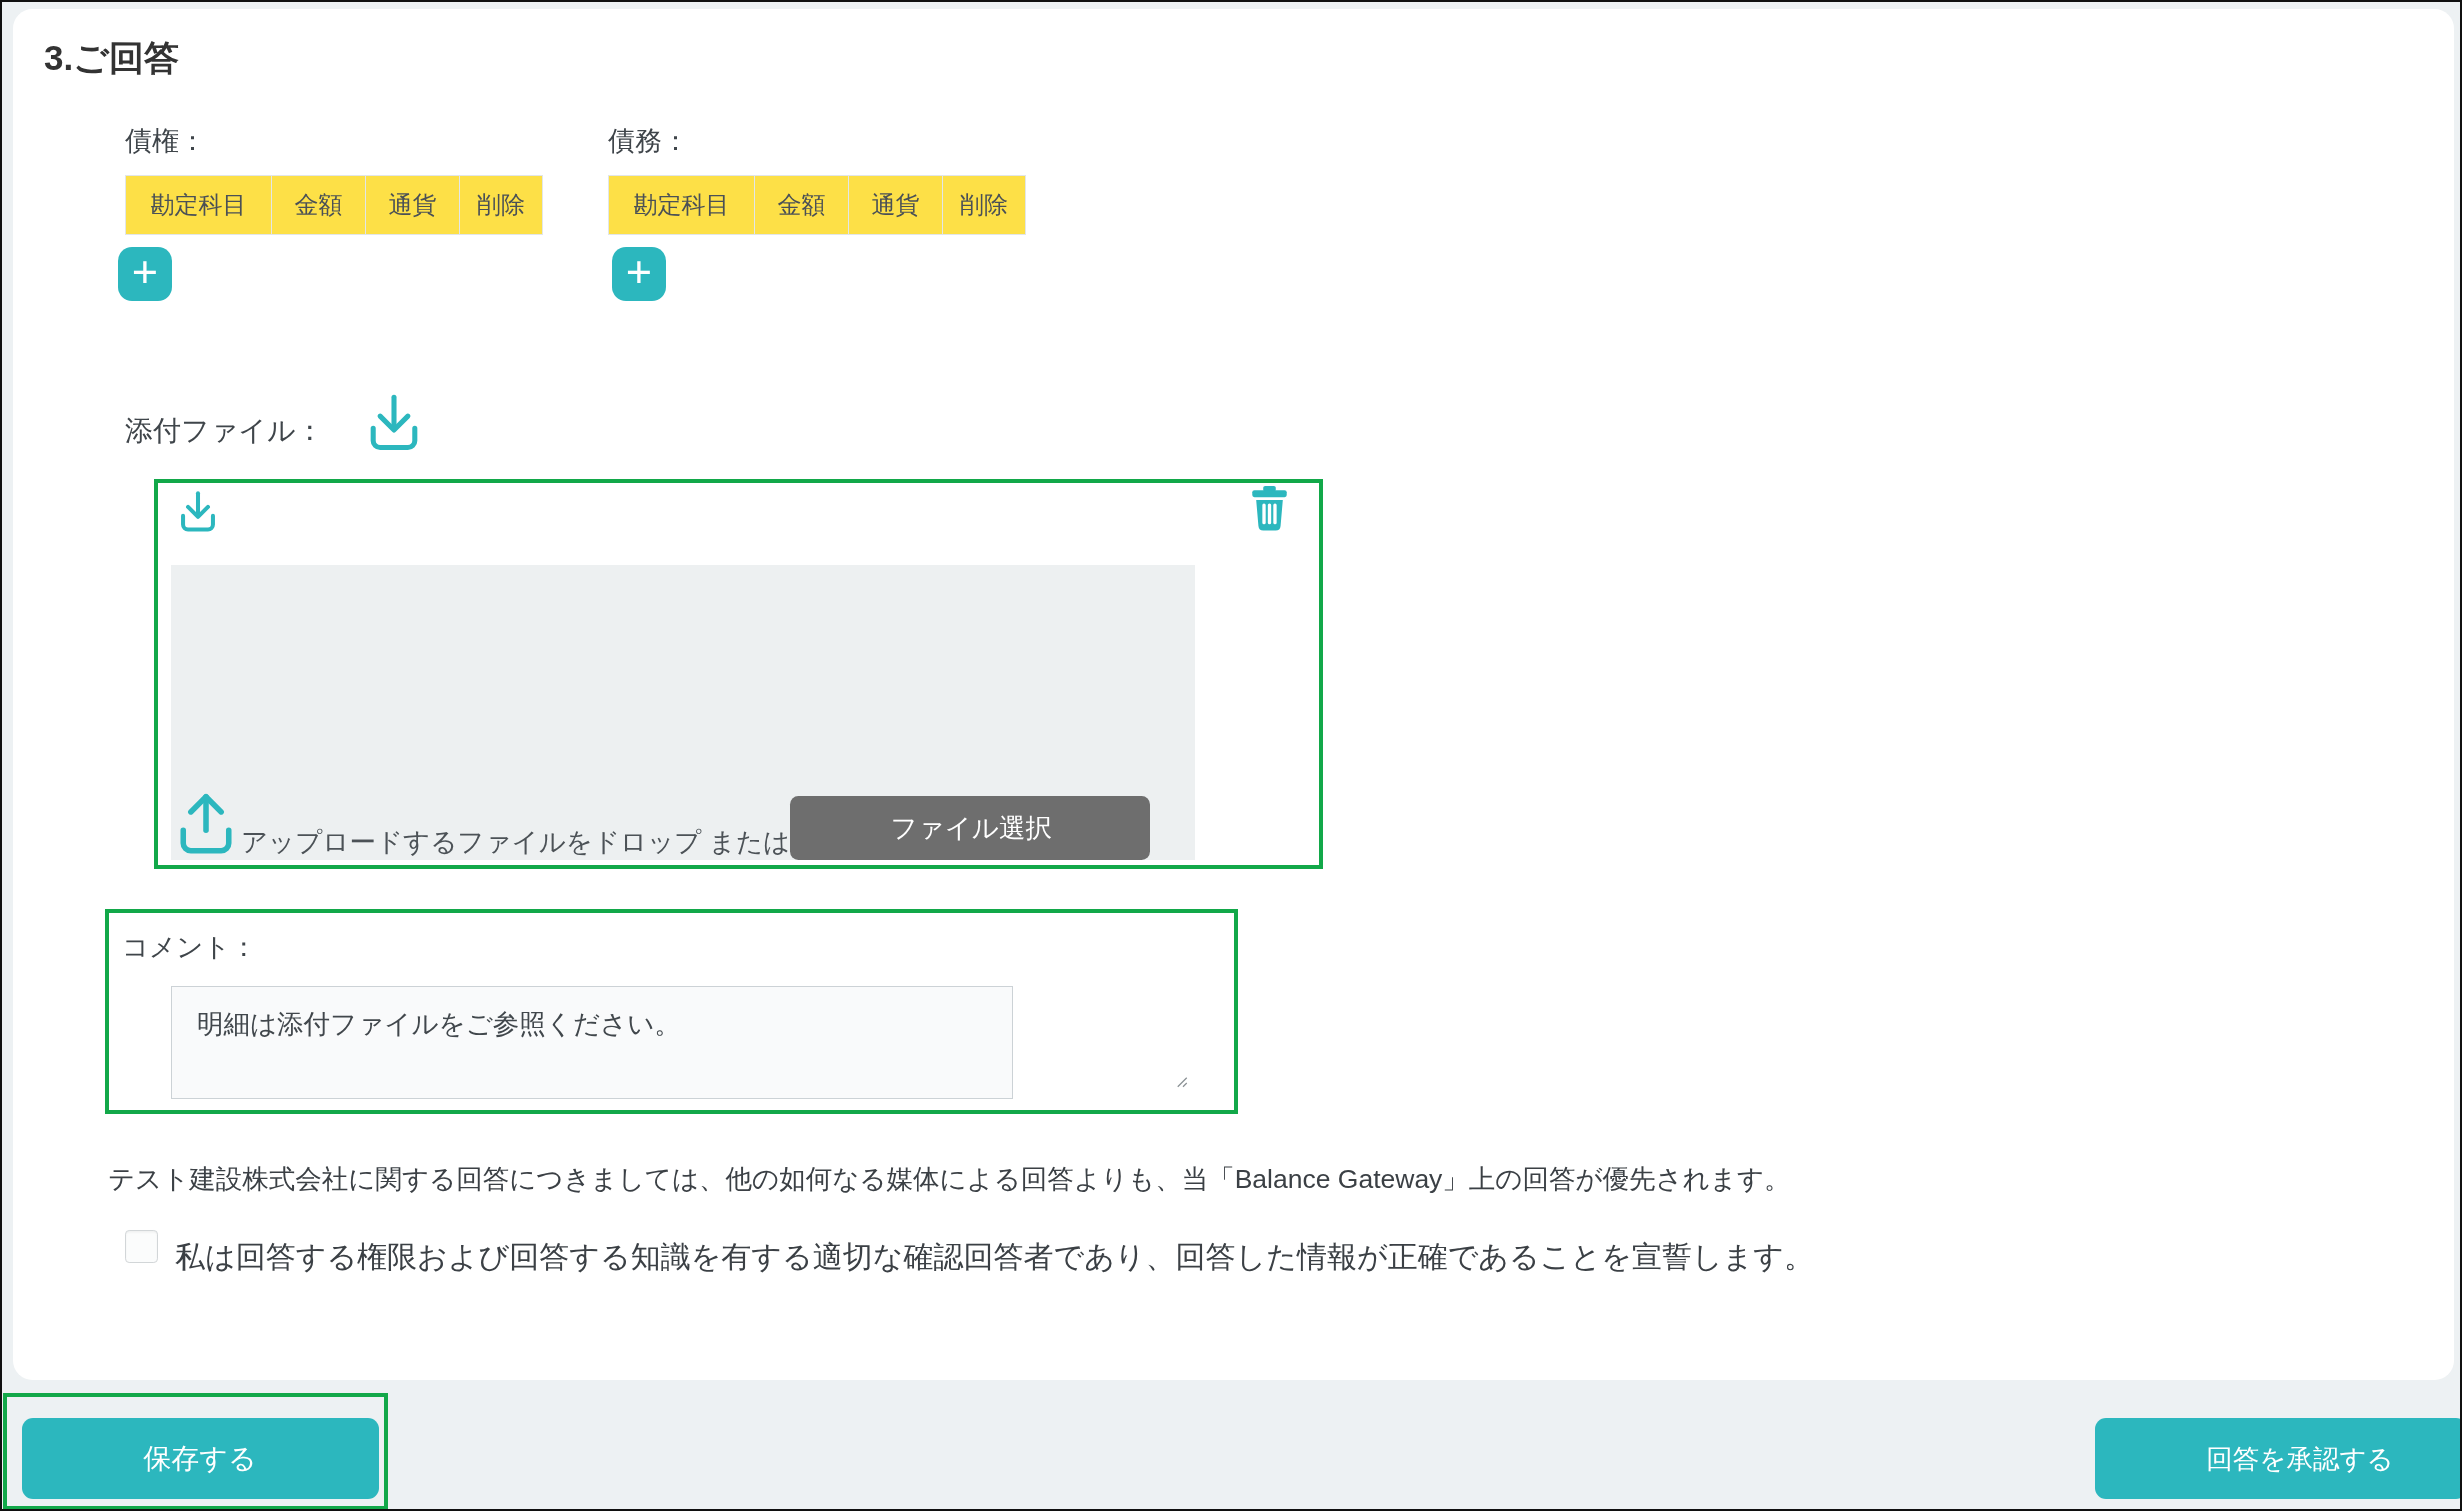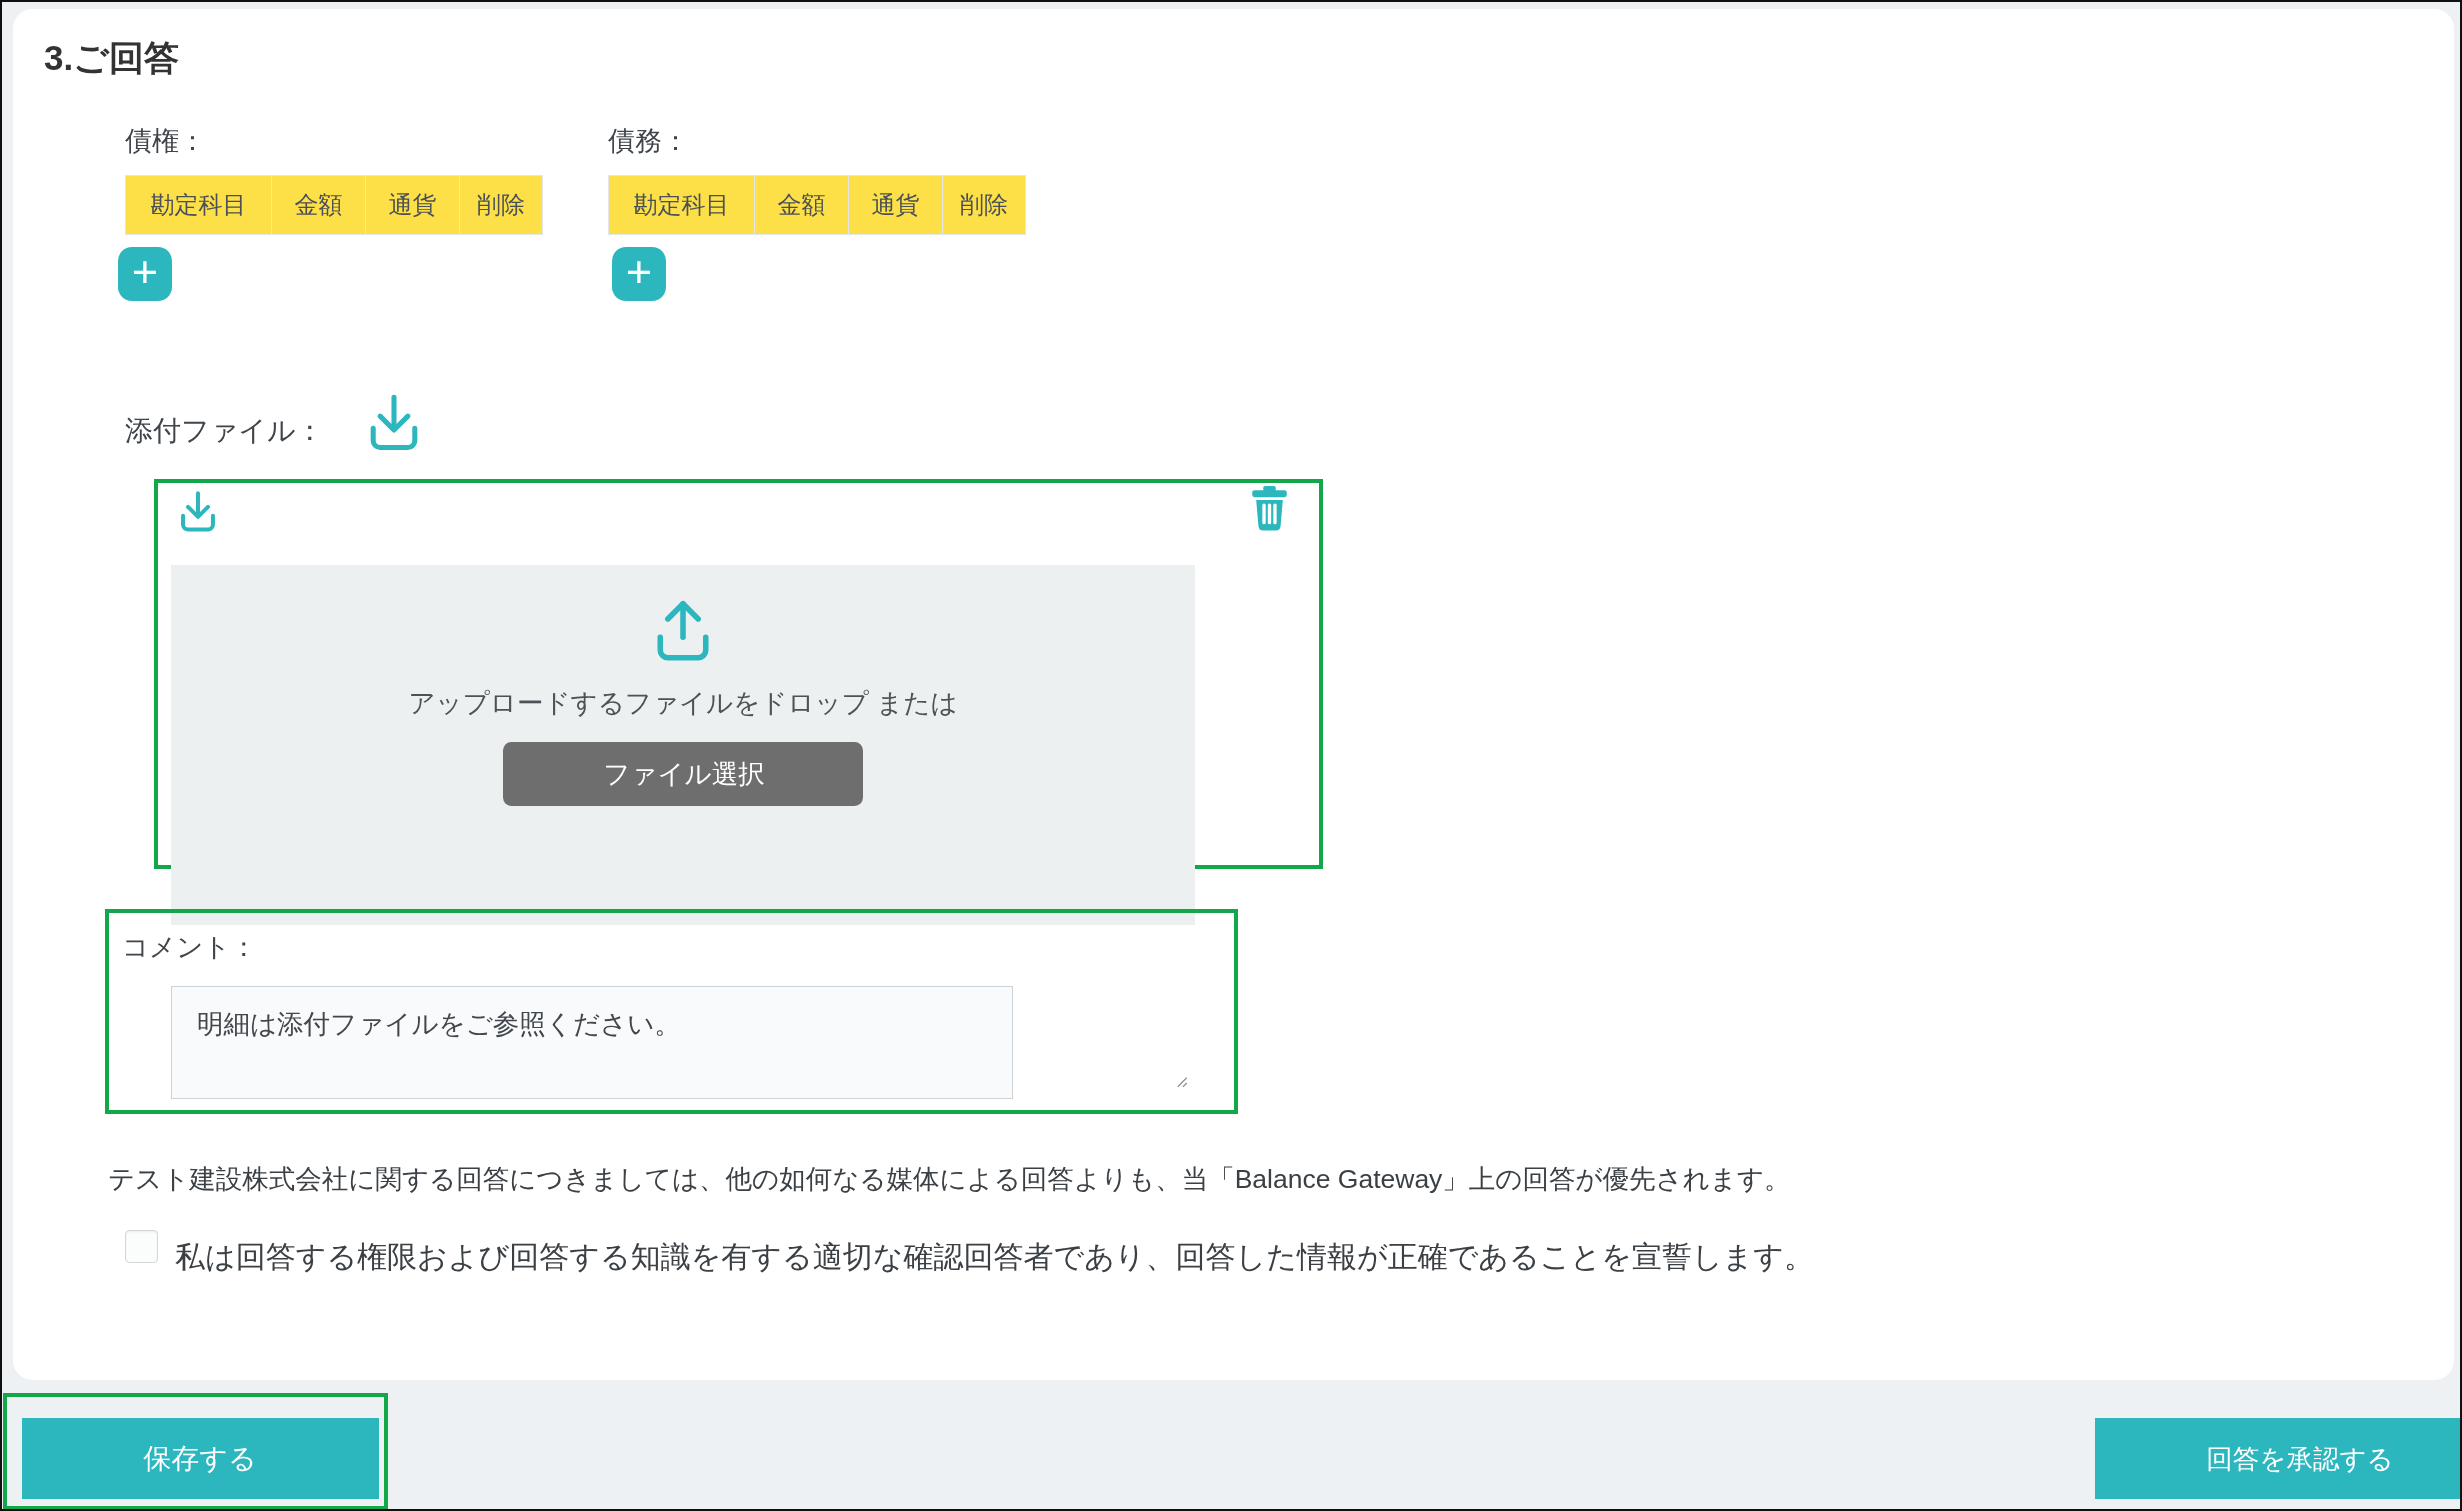--- a/index.html
+++ b/index.html
@@ -15,35 +15,35 @@
   .acct-table{display:flex;height:60px;box-sizing:border-box;border:1.4px solid #e2e6e8;background:#fde047;}
   .acct-cell{display:flex;align-items:center;justify-content:center;font-size:24px;color:#4a5056;border-right:1.4px solid #e2e6e8;box-sizing:border-box;}
   .acct-cell:last-child{border-right:none;}
   .c-w1{width:146px;} .c-w2{width:94px;} .c-w3{width:94px;} .c-w4{width:82px;}
   .add-btn{width:54px;height:54px;border-radius:14px;background:#2cb7be;color:#fff;
     display:flex;align-items:center;justify-content:center;font-size:45px;font-weight:300;
     line-height:1;cursor:pointer;border:none;padding:0 0 4.2px 0;}
   .teal{color:#2cb7be;}
   .gbox{border:4.2px solid #12a849;box-sizing:border-box;}
   .file-text{font-size:28px;color:#3a3f44;white-space:nowrap;}
-  .dropzone{left:169px;top:563px;width:1024px;height:360px;background:#edf0f1;
-    display:flex;flex-direction:column;align-items:center;box-sizing:border-box;}
+  .dropzone{left:169px;top:563px;width:1024px;height:295px;background:#edf0f1;
+    display:flex;flex-direction:row;align-items:flex-end;box-sizing:border-box;}
   .drop-prompt{font-size:26.5px;color:#4c5257;margin-top:18px;}
   .file-select-btn{margin-top:21px;width:360px;height:64px;background:#6e6e6e;color:#fff;
     border:none;border-radius:8.4px;font-size:26.5px;font-family:inherit;cursor:pointer;padding-left:8px;}
   .comment-label{font-size:26.5px;color:#3f454a;}
   .comment-area{left:169px;top:984px;width:842px;height:113px;box-sizing:border-box;
     background:#f9fafb;border:1.4px solid #ccd2d6;border-radius:0;resize:none;
     font-family:Liberation Mono, monospace;font-size:26.5px;color:#41474c;padding:19.5px 25px;line-height:1.5;}
   .notice-text{font-size:26.5px;color:#3b4045;white-space:nowrap;}
   .checkbox{left:123px;top:1228px;width:33px;height:33px;box-sizing:border-box;
     border:1.4px solid #d2d6d8;border-radius:4.2px;background:#fbfcfc;cursor:pointer;
     box-shadow:inset 0 1.4px 2.1px rgba(0,0,0,0.05);}
   .decl-text{font-size:30px;color:#3b4045;white-space:nowrap;}
-  .footer-btn{background:#2cb7be;color:#fff;border:none;border-radius:0;
+  .footer-btn{background:#2cb7be;color:#fff;border:none;border-radius:11px;
     font-family:inherit;cursor:pointer;display:flex;align-items:center;justify-content:center;}
   .resize-grip{position:absolute;left:1169px;top:1069px;}
   svg{display:block;}
 </style>
 </head>
 <body>
 
 <div id="screen">
 
   <div class="abs card"></div>

